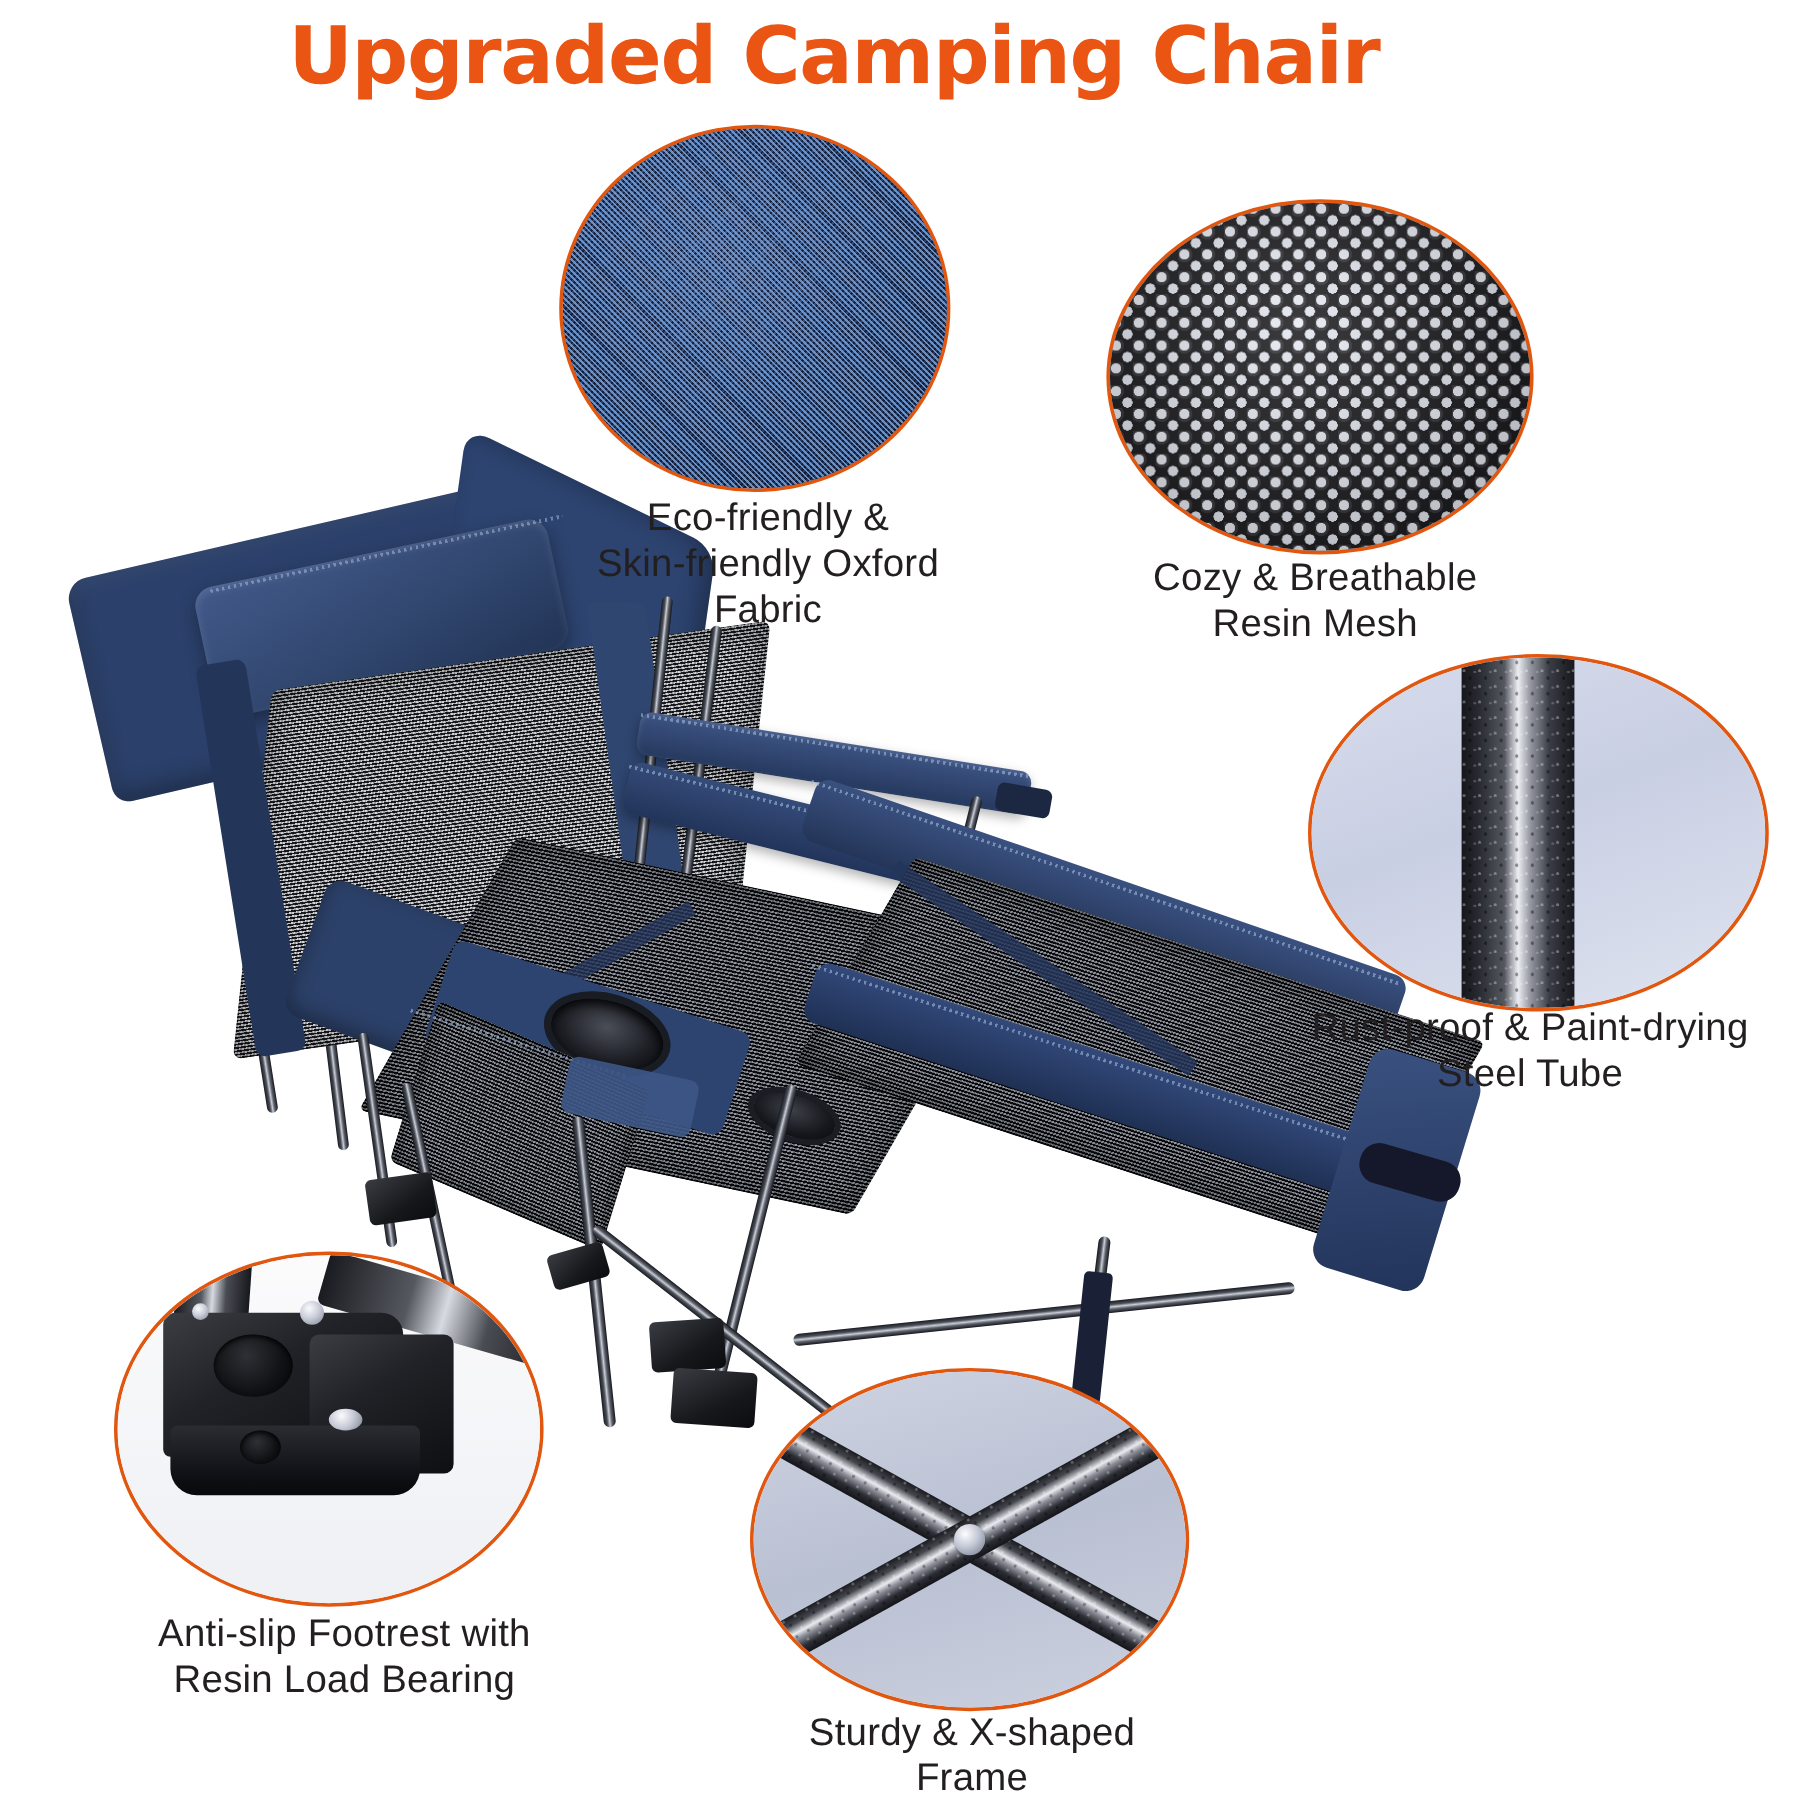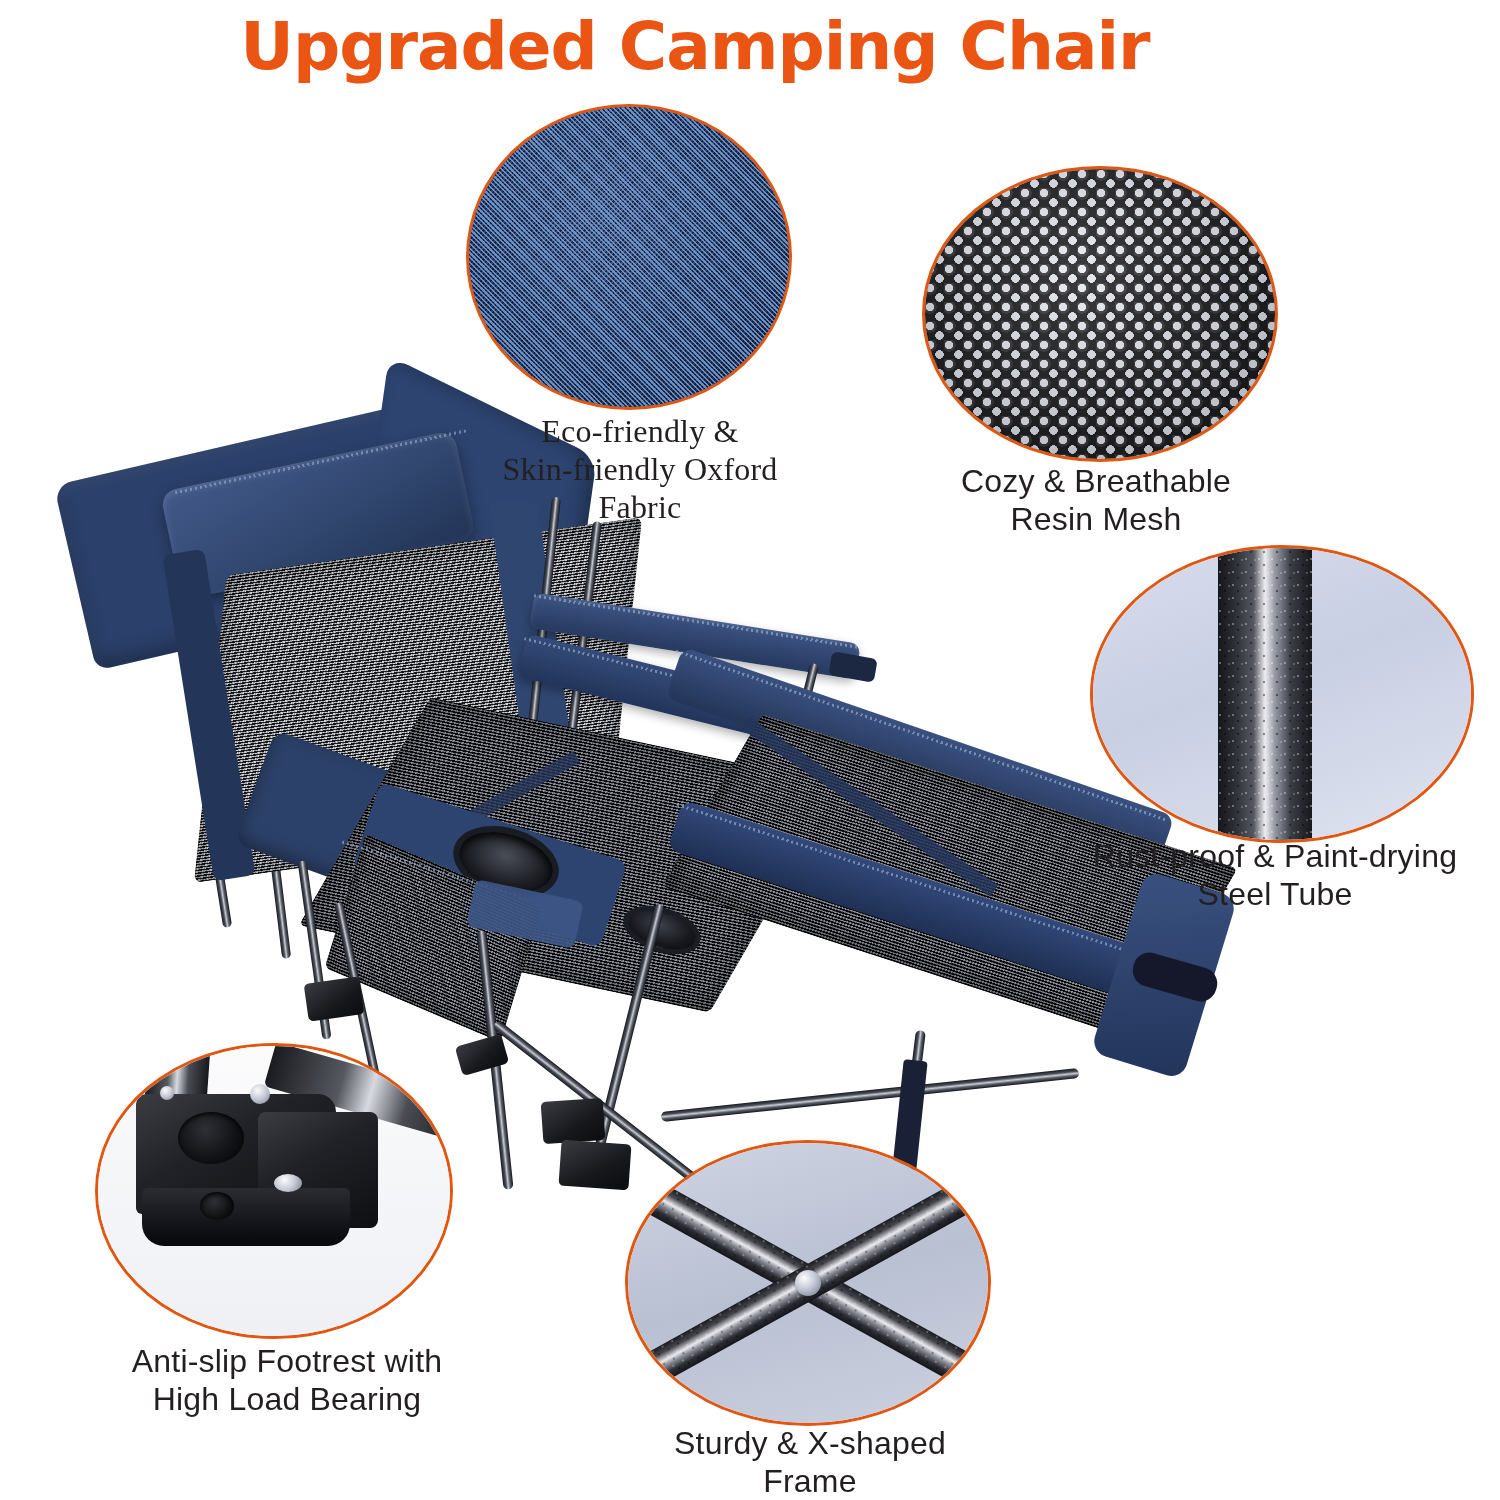--- a/index.html
+++ b/index.html
@@ -265,21 +265,21 @@
     <div class="pc blkjoint" style="left:482px;top:700px;width:62px;height:42px;transform:rotate(-4deg);"></div>
     <div class="pc blkjoint" style="left:500px;top:742px;width:70px;height:46px;transform:rotate(4deg);"></div>
     <div class="pc blkjoint" style="left:398px;top:640px;width:48px;height:30px;transform:rotate(-16deg);"></div>
   </div>
 
   <div class="callout" style="left:466px;top:104px;width:320px;height:300px;">
     <div class="bubble" style="width:320px;height:300px;">
       <div class="tex-oxford"></div>
     </div>
   </div>
-  <div class="caption" style="left:440px;top:413px;width:400px;font-family:Liberation Serif, serif;">Eco-friendly &amp;
+  <div class="caption" style="left:440px;top:413px;width:400px;">Eco-friendly &amp;
 Skin-friendly Oxford
 Fabric</div>
 
   <div class="callout" style="left:922px;top:166px;width:350px;height:290px;">
     <div class="bubble" style="width:350px;height:290px;">
       <div class="tex-mesh"></div>
       <div class="mesh-shade"></div>
     </div>
   </div>
   <div class="caption" style="left:886px;top:463px;width:420px;">Cozy &amp; Breathable
@@ -308,21 +308,21 @@
                   background:linear-gradient(180deg,#2a2c31,#101116 70%,#08090b);"></div>
 
       <div class="foot-hole" style="left:80px;top:66px;width:66px;height:52px;"></div>
       <div class="foot-hole" style="left:102px;top:146px;width:34px;height:28px;"></div>
       <div class="foot-screw" style="left:176px;top:128px;width:28px;height:18px;"></div>
       <div class="foot-screw" style="left:152px;top:38px;width:20px;height:20px;"></div>
       <div class="foot-screw" style="left:62px;top:40px;width:14px;height:14px;"></div>
     </div>
   </div>
   <div class="caption" style="left:52px;top:1343px;width:470px;">Anti-slip Footrest with
-High Load Bearing</div>
+Resin Load Bearing</div>
 
   <div class="callout" style="left:625px;top:1140px;width:360px;height:280px;">
     <div class="bubble" style="width:360px;height:280px;">
       <div class="tex-xbg"></div>
       <div class="xbar a"></div>
       <div class="xbar b"></div>
       <div class="rivet"></div>
     </div>
   </div>
   <div class="caption" style="left:600px;top:1425px;width:420px;">Sturdy &amp; X-shaped

